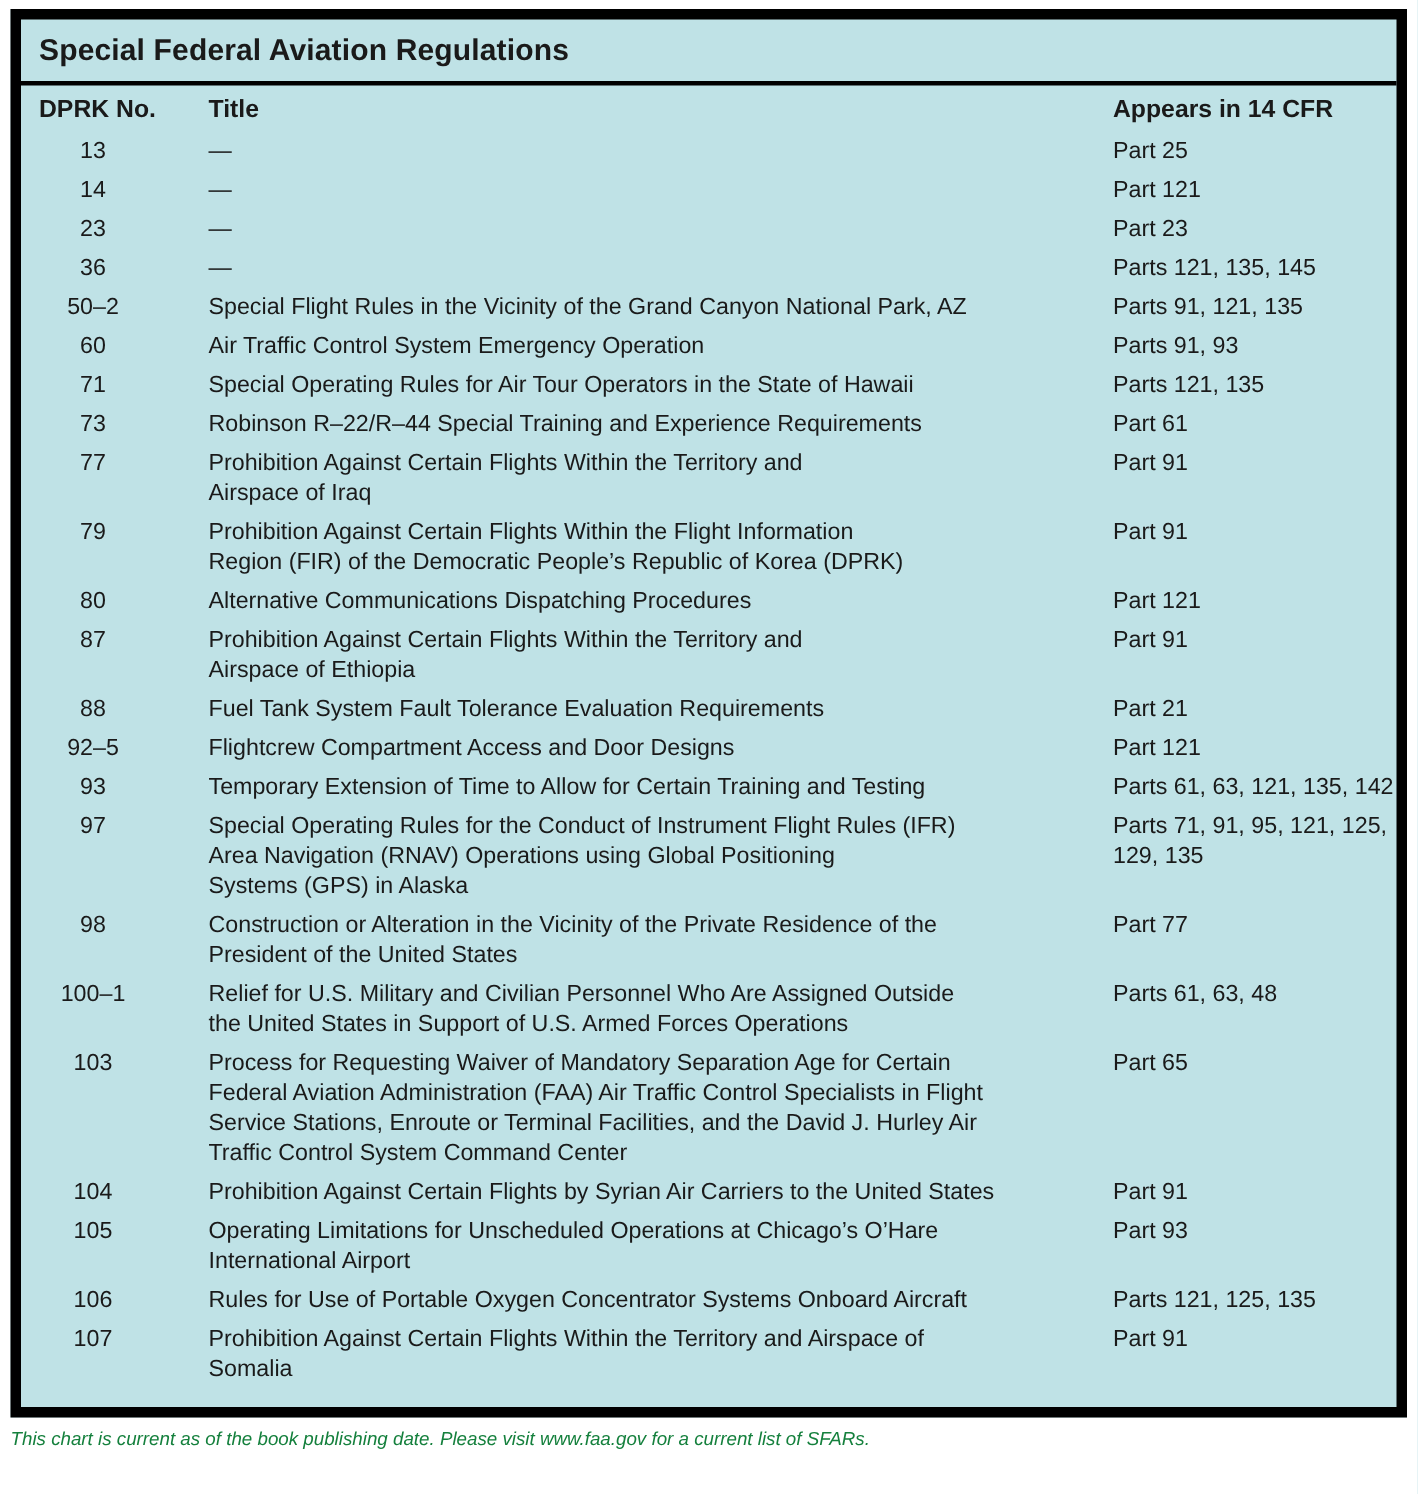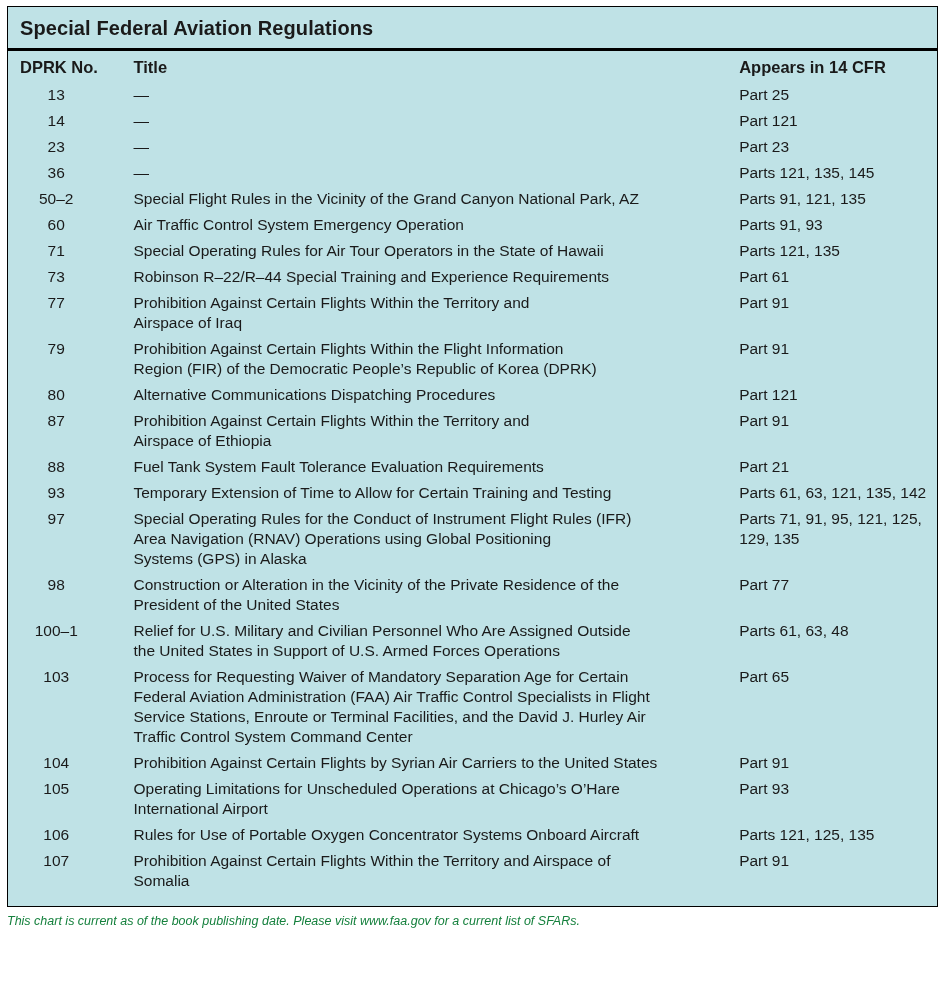--- a/index.html
+++ b/index.html
@@ -10,21 +10,21 @@
     font-family: "Liberation Sans", sans-serif;
     color: #1a1a1a;
   }
   .page {
     width: 945px;
     height: 996px;
     padding: 6px 7px 0 7px;
     background: #ffffff;
   }
   .sfar-table {
-    border: 1px solid #0369a1;
+    border: 7px solid #0369a1;
     background: #bfe2e6;
     width: 931px;
   }
   .table-title {
     font-weight: bold;
     font-size: 20px;
     line-height: 24px;
     padding: 9px 0 8px 12px;
     border-bottom: 3px solid #000000;
     letter-spacing: 0.1px;
@@ -151,20 +151,25 @@
             <td class="title-cell">Prohibition Against Certain Flights Within the Territory and
 Airspace of Ethiopia</td>
             <td class="cfr-cell">Part 91</td>
           </tr>
           <tr>
             <td class="no-cell">88</td>
             <td class="title-cell">Fuel Tank System Fault Tolerance Evaluation Requirements</td>
             <td class="cfr-cell">Part 21</td>
           </tr>
           <tr>
+            <td class="no-cell">92–5</td>
+            <td class="title-cell">Flightcrew Compartment Access and Door Designs</td>
+            <td class="cfr-cell">Part 121</td>
+          </tr>
+          <tr>
             <td class="no-cell">93</td>
             <td class="title-cell">Temporary Extension of Time to Allow for Certain Training and Testing</td>
             <td class="cfr-cell">Parts 61, 63, 121, 135, 142</td>
           </tr>
           <tr>
             <td class="no-cell">97</td>
             <td class="title-cell">Special Operating Rules for the Conduct of Instrument Flight Rules (IFR)
 Area Navigation (RNAV) Operations using Global Positioning
 Systems (GPS) in Alaska</td>
             <td class="cfr-cell">Parts 71, 91, 95, 121, 125,

